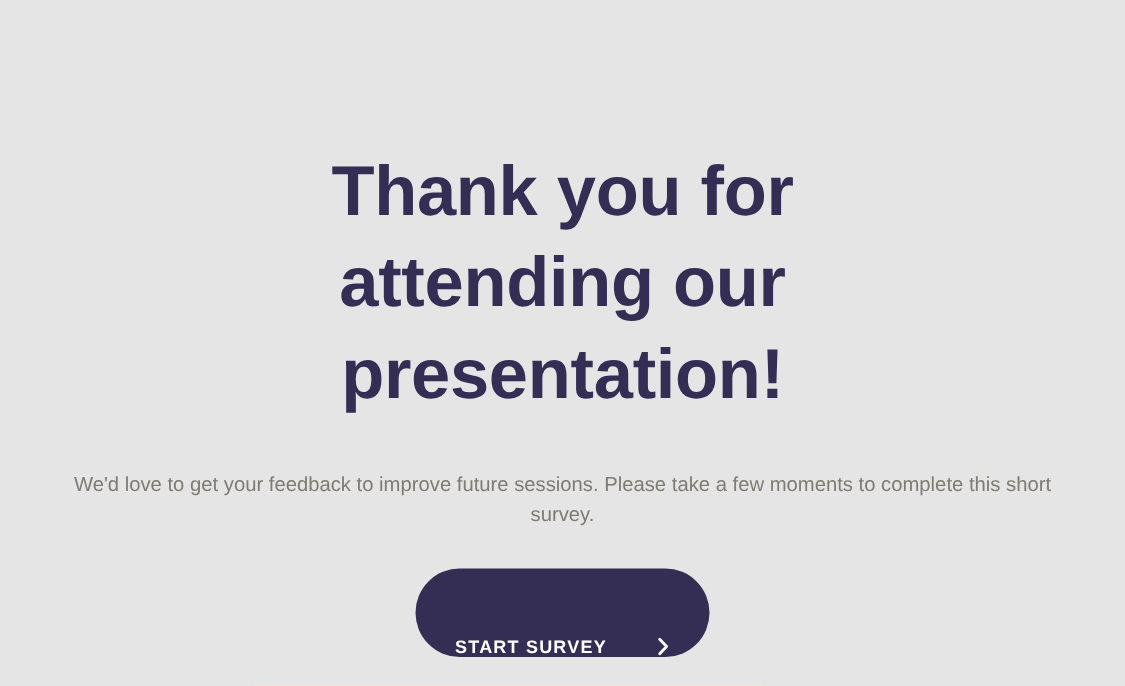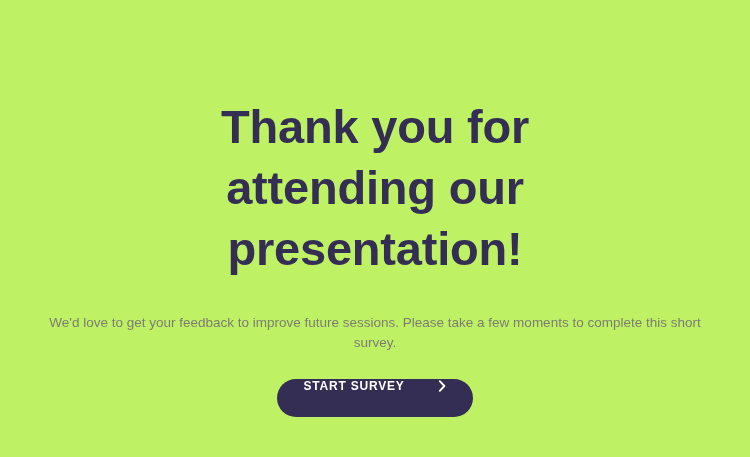--- a/index.html
+++ b/index.html
@@ -11,21 +11,21 @@
     height: 457px;
     overflow: hidden;
     background: #f7f0c4;
     font-family: "Liberation Sans", sans-serif;
     -webkit-font-smoothing: antialiased;
   }
 
   .page {
     width: 750px;
     height: 457px;
-    background: #bef264;
+    background: #e5e5e5;
     box-sizing: border-box;
     display: flex;
     align-items: flex-start;
     justify-content: center;
   }
 
   .hero {
     width: 700px;
     margin-top: 96px;
     text-align: center;
@@ -53,28 +53,28 @@
   }
 
   .cta-wrap {
     margin-top: 26px;
     display: flex;
     justify-content: center;
   }
 
   .cta-button {
     display: inline-flex;
-    align-items: flex-start;
+    align-items: flex-end;
     justify-content: center;
     gap: 30px;
     background: #342d54;
     color: #ffffff;
     border: none;
     border-radius: 999px;
-    height: 38px;
+    height: 59px;
     padding: 0 24px 0 26px;
     cursor: pointer;
     font-family: "Liberation Sans", sans-serif;
   }
 
   .cta-label {
     font-size: 12px;
     font-weight: bold;
     letter-spacing: 0.8px;
     text-transform: uppercase;

